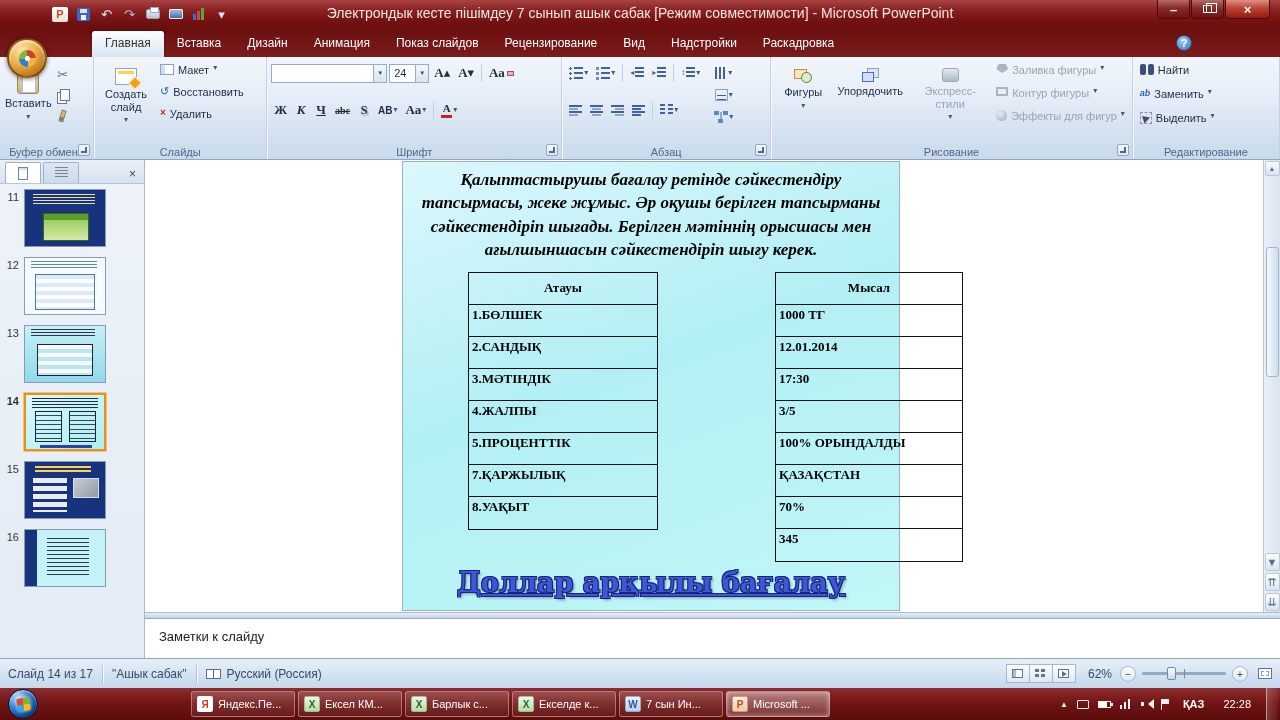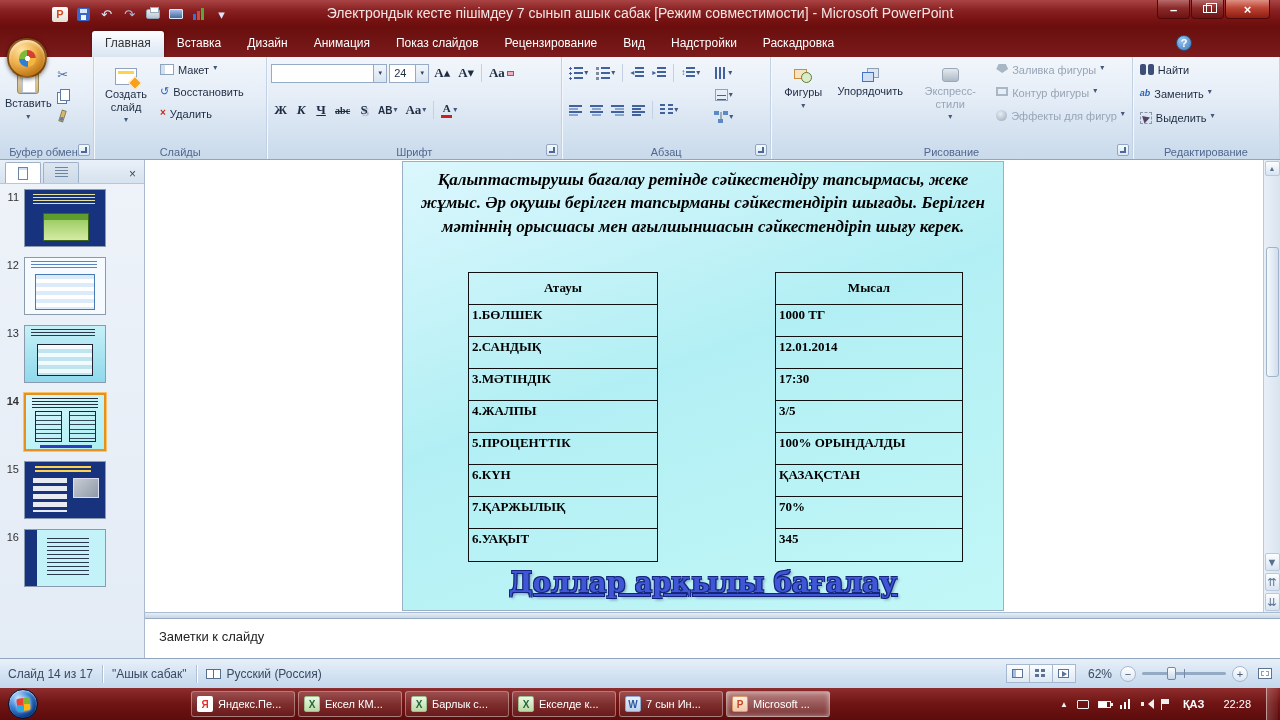--- a/index.html
+++ b/index.html
@@ -163,21 +163,21 @@
   .mt-l { left:9px; } .mt-r { left:43px; }
   .art-15 { background:#17337d; }
   .art-15::before { content:""; position:absolute; left:10px; top:4px; width:56px; height:6px; background:repeating-linear-gradient(180deg,#ffd24d 0 2px,transparent 2px 4px); }
   .art-15::after { content:""; position:absolute; left:8px; top:16px; width:34px; height:34px; background:repeating-linear-gradient(180deg,rgba(255,255,255,.9) 0 5px,transparent 5px 8px); }
   .x15img { position:absolute; right:6px; top:16px; width:26px; height:20px; background:linear-gradient(135deg,#c8cdd4,#8e99a8); border:1px solid #dde; }
   .art-16 { background:linear-gradient(90deg,#17337d 0 12px,#c3f2f8 12px); }
   .art-16::before { content:""; position:absolute; left:22px; top:8px; width:42px; height:40px; background:repeating-linear-gradient(180deg,#2a3a4c 0 1px,transparent 1px 4px); }
 
   
   .editor { position:absolute; left:145px; top:160px; width:1135px; height:452px; background:#fff; }
-  .slide { position:absolute; left:258px; top:2px; width:600px; height:448px;
+  .slide { position:absolute; left:258px; top:2px; width:496px; height:448px;
     background:linear-gradient(160deg,#dbf7fd 0%,#b2eff4 45%,#c2f7f7 100%); box-shadow:0 0 0 1px #9ab0c4; }
   .slide-title { position:absolute; left:12px; right:12px; top:6px; text-align:center;
     font-family:"Liberation Serif","DejaVu Serif",serif; font-weight:bold; font-style:italic; font-size:17px; line-height:1.38; color:#000; }
   .ptable { position:absolute; top:110px; border:1px solid #111; }
   .ptable.left { left:57px; width:190px;margin-left:8px; }
   .ptable.right { left:372px; width:188px; }
   .ptable .cell { height:32px; border-bottom:1px solid #111; font-family:"Liberation Serif","DejaVu Serif",serif;
     font-weight:bold; font-size:13px; color:#000; padding:2px 3px; }
   .ptable .cell:last-child { border-bottom:none; }
   .ptable .cell.header { text-align:center; padding-top:7px; }
@@ -601,23 +601,22 @@
     <div class="slide">
       <div class="slide-title">Қалыптастырушы бағалау ретінде сәйкестендіру тапсырмасы, жеке жұмыс. Әр оқушы берілген тапсырманы сәйкестендіріп шығады. Берілген мәтіннің орысшасы мен ағылшыншасын сәйкестендіріп шығу керек.</div>
 
       <div class="ptable left">
         <div class="cell header">Атауы</div>
         <div class="cell">1.БӨЛШЕК</div>
         <div class="cell">2.САНДЫҚ</div>
         <div class="cell">3.МӘТІНДІК</div>
         <div class="cell">4.ЖАЛПЫ</div>
         <div class="cell">5.ПРОЦЕНТТІК</div>
-        <div class="cell">6.КҮН</div>
         <div class="cell">7.ҚАРЖЫЛЫҚ</div>
-        <div class="cell">6.УАҚЫТ</div>
+        <div class="cell">8.УАҚЫТ</div>
       </div>
 
       <div class="ptable right">
         <div class="cell header">Мысал</div>
         <div class="cell">1000 ТГ</div>
         <div class="cell">12.01.2014</div>
         <div class="cell">17:30</div>
         <div class="cell">3/5</div>
         <div class="cell">100% ОРЫНДАЛДЫ</div>
         <div class="cell">ҚАЗАҚСТАН</div>

